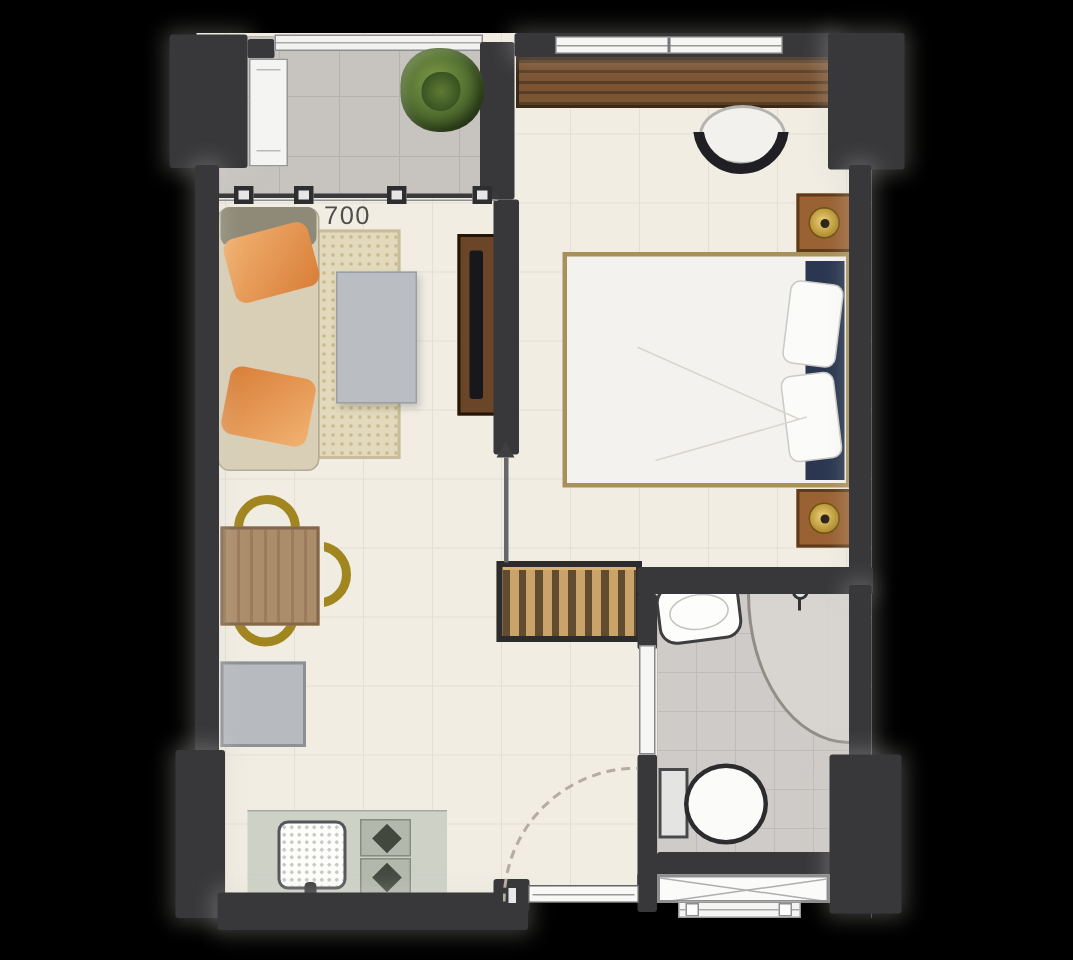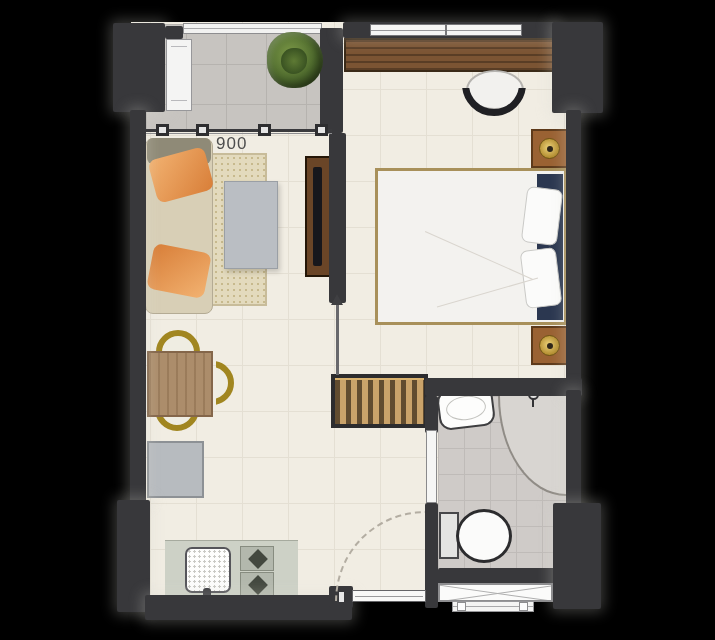--- a/index.html
+++ b/index.html
@@ -149,21 +149,21 @@
   <div class="wall" style="left:329px;top:586px;width:24px;height:22px;">
     <div style="left:10px;top:6px;width:5px;height:10px;background:#e8e8e8;"></div>
   </div>
 
   <div style="left:146px;top:129px;width:186px;height:3px;background:#3a3a3d;"></div>
   <div style="left:146px;top:133px;width:186px;height:1px;background:#8d8d8f;"></div>
   <div style="left:156px;top:124px;width:13px;height:12px;background:#e6e6e6;border:3px solid #2e2e30;"></div>
   <div style="left:196px;top:124px;width:13px;height:12px;background:#e6e6e6;border:3px solid #2e2e30;"></div>
   <div style="left:258px;top:124px;width:13px;height:12px;background:#e6e6e6;border:3px solid #2e2e30;"></div>
   <div style="left:315px;top:124px;width:13px;height:12px;background:#e6e6e6;border:3px solid #2e2e30;"></div>
-  <div class="dim-text" style="left:216px;top:134px;width:60px;height:20px;">900</div>
+  <div class="dim-text" style="left:216px;top:134px;width:60px;height:20px;">700</div>
 
   <div style="left:331px;top:294px;width:0;height:0;border-left:6px solid transparent;
               border-right:6px solid transparent;border-bottom:11px solid #3f3f42;"></div>
   <div style="left:336px;top:305px;width:3px;height:70px;background:#68686c;"></div>
 
   <div style="left:426px;top:430px;width:11px;height:73px;background:#f6f6f5;border:1px solid #8a8a8c;"></div>
 
   <div style="left:335px;top:511px;width:90px;height:90px;overflow:hidden;">
     <div class="ring" style="left:0;top:0;width:180px;height:180px;border:2px dashed #b3ada2;"></div>
   </div>

